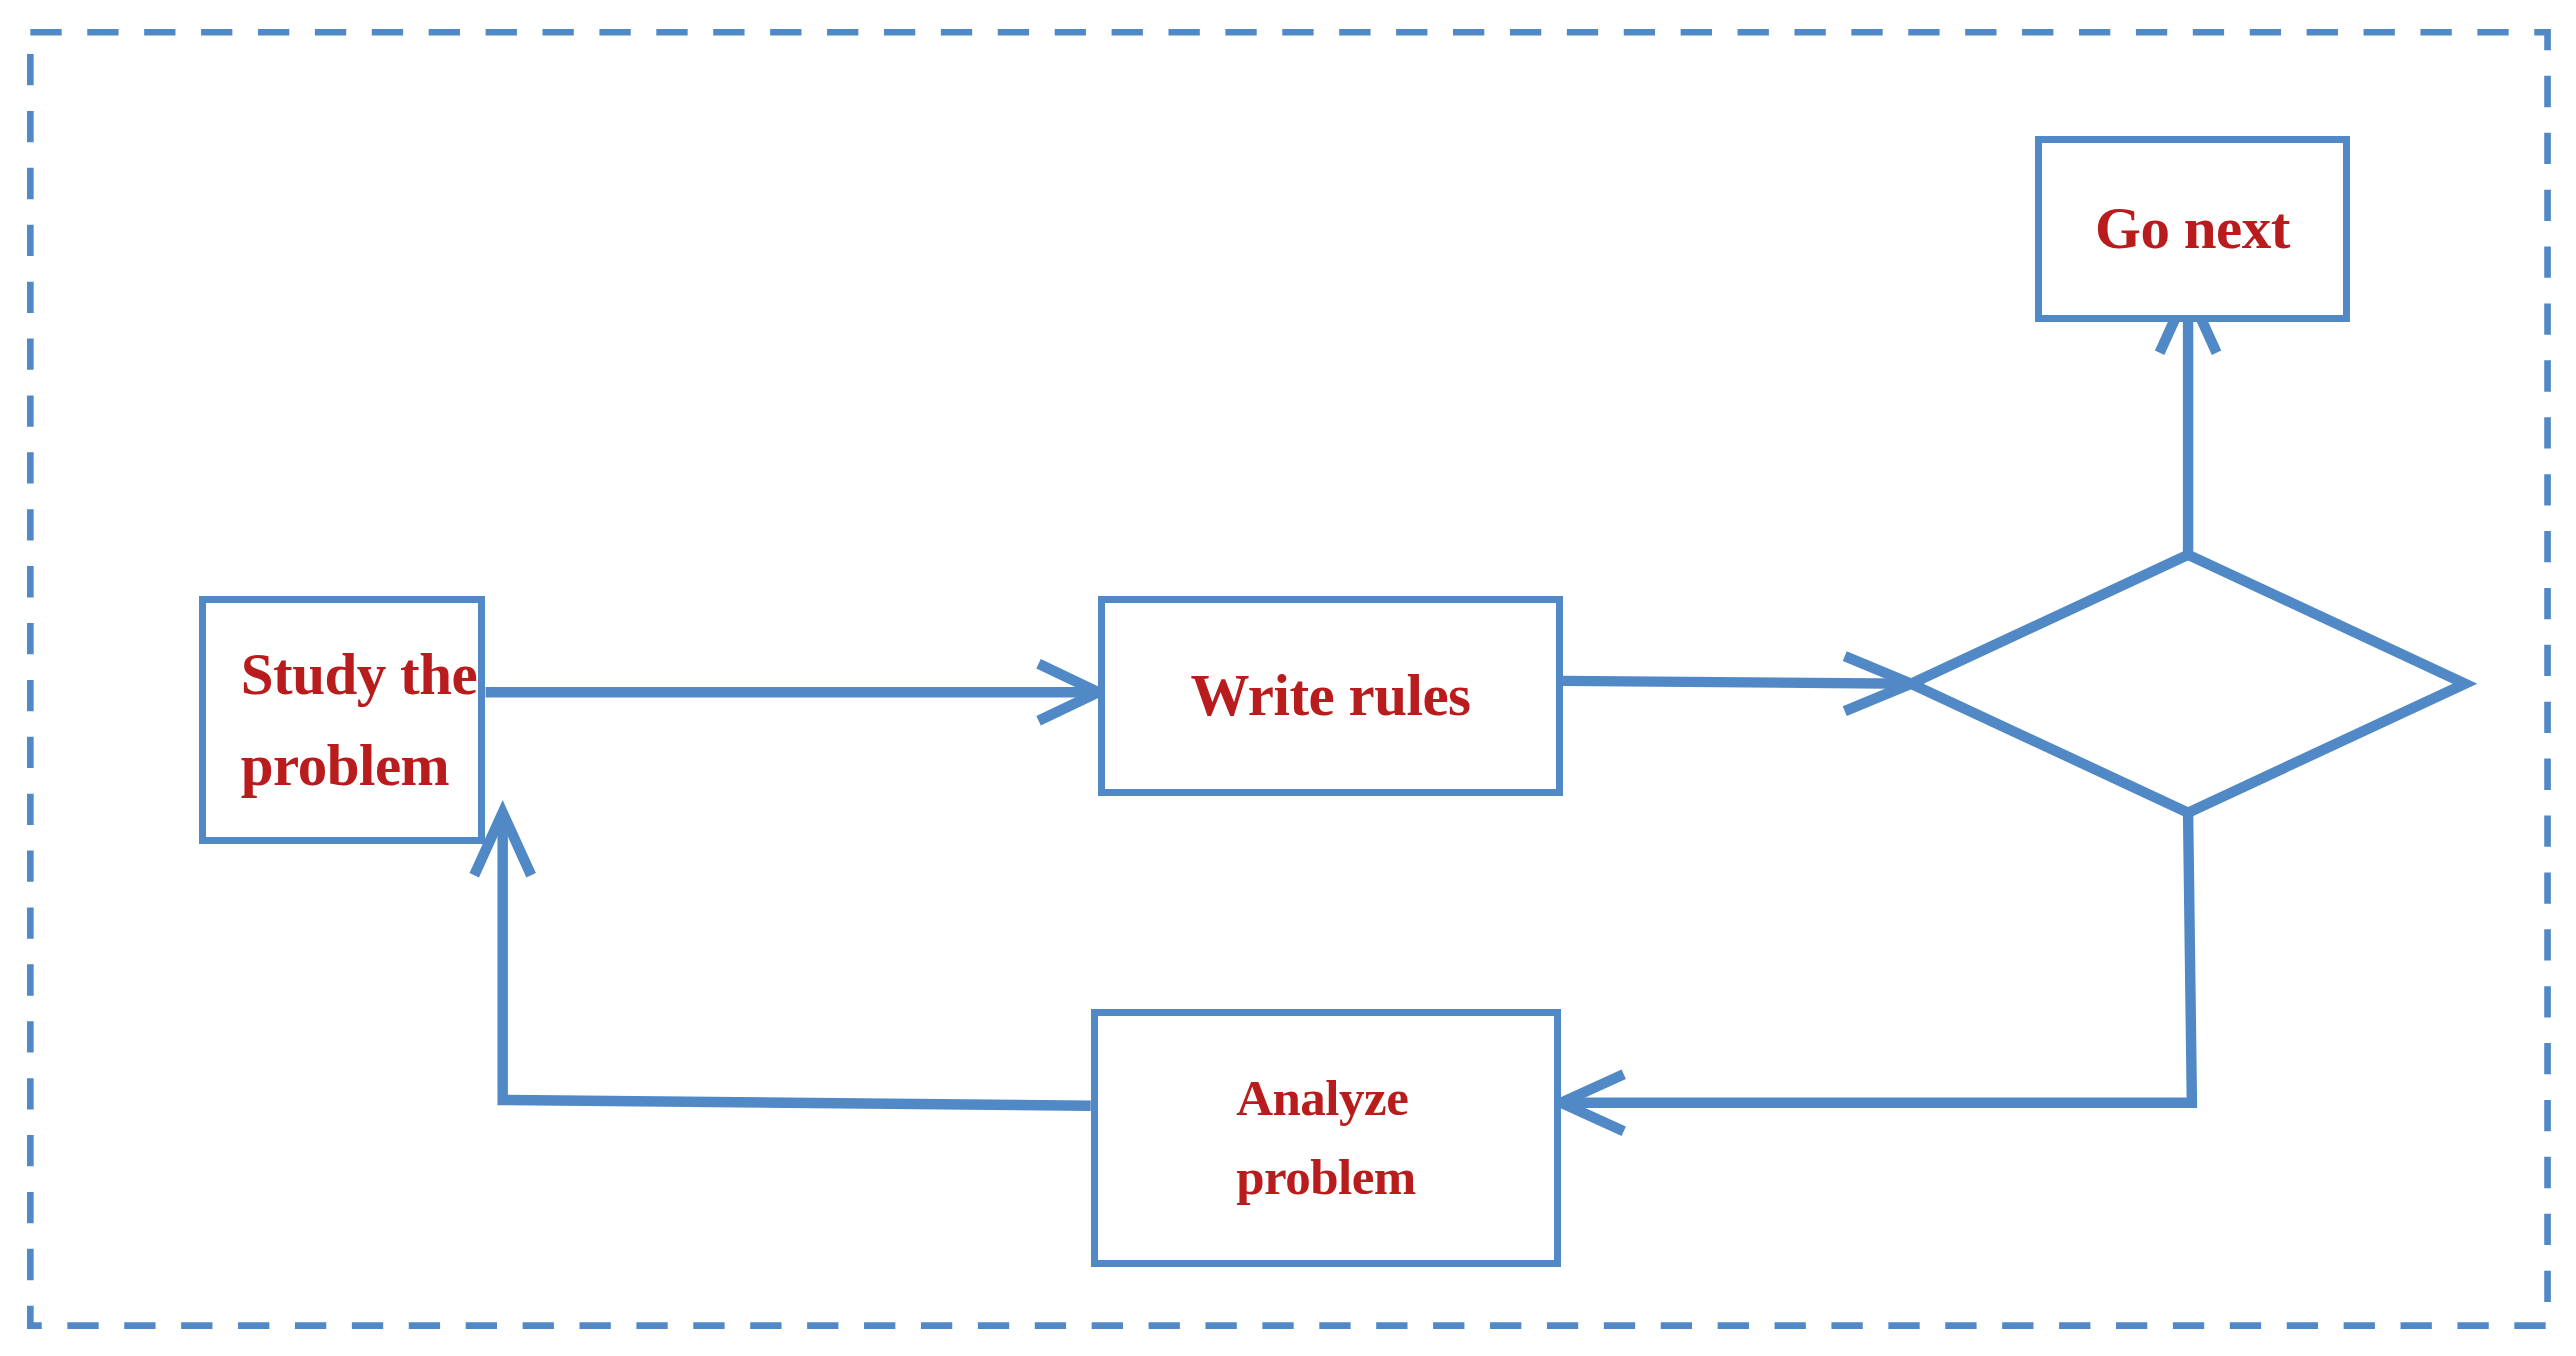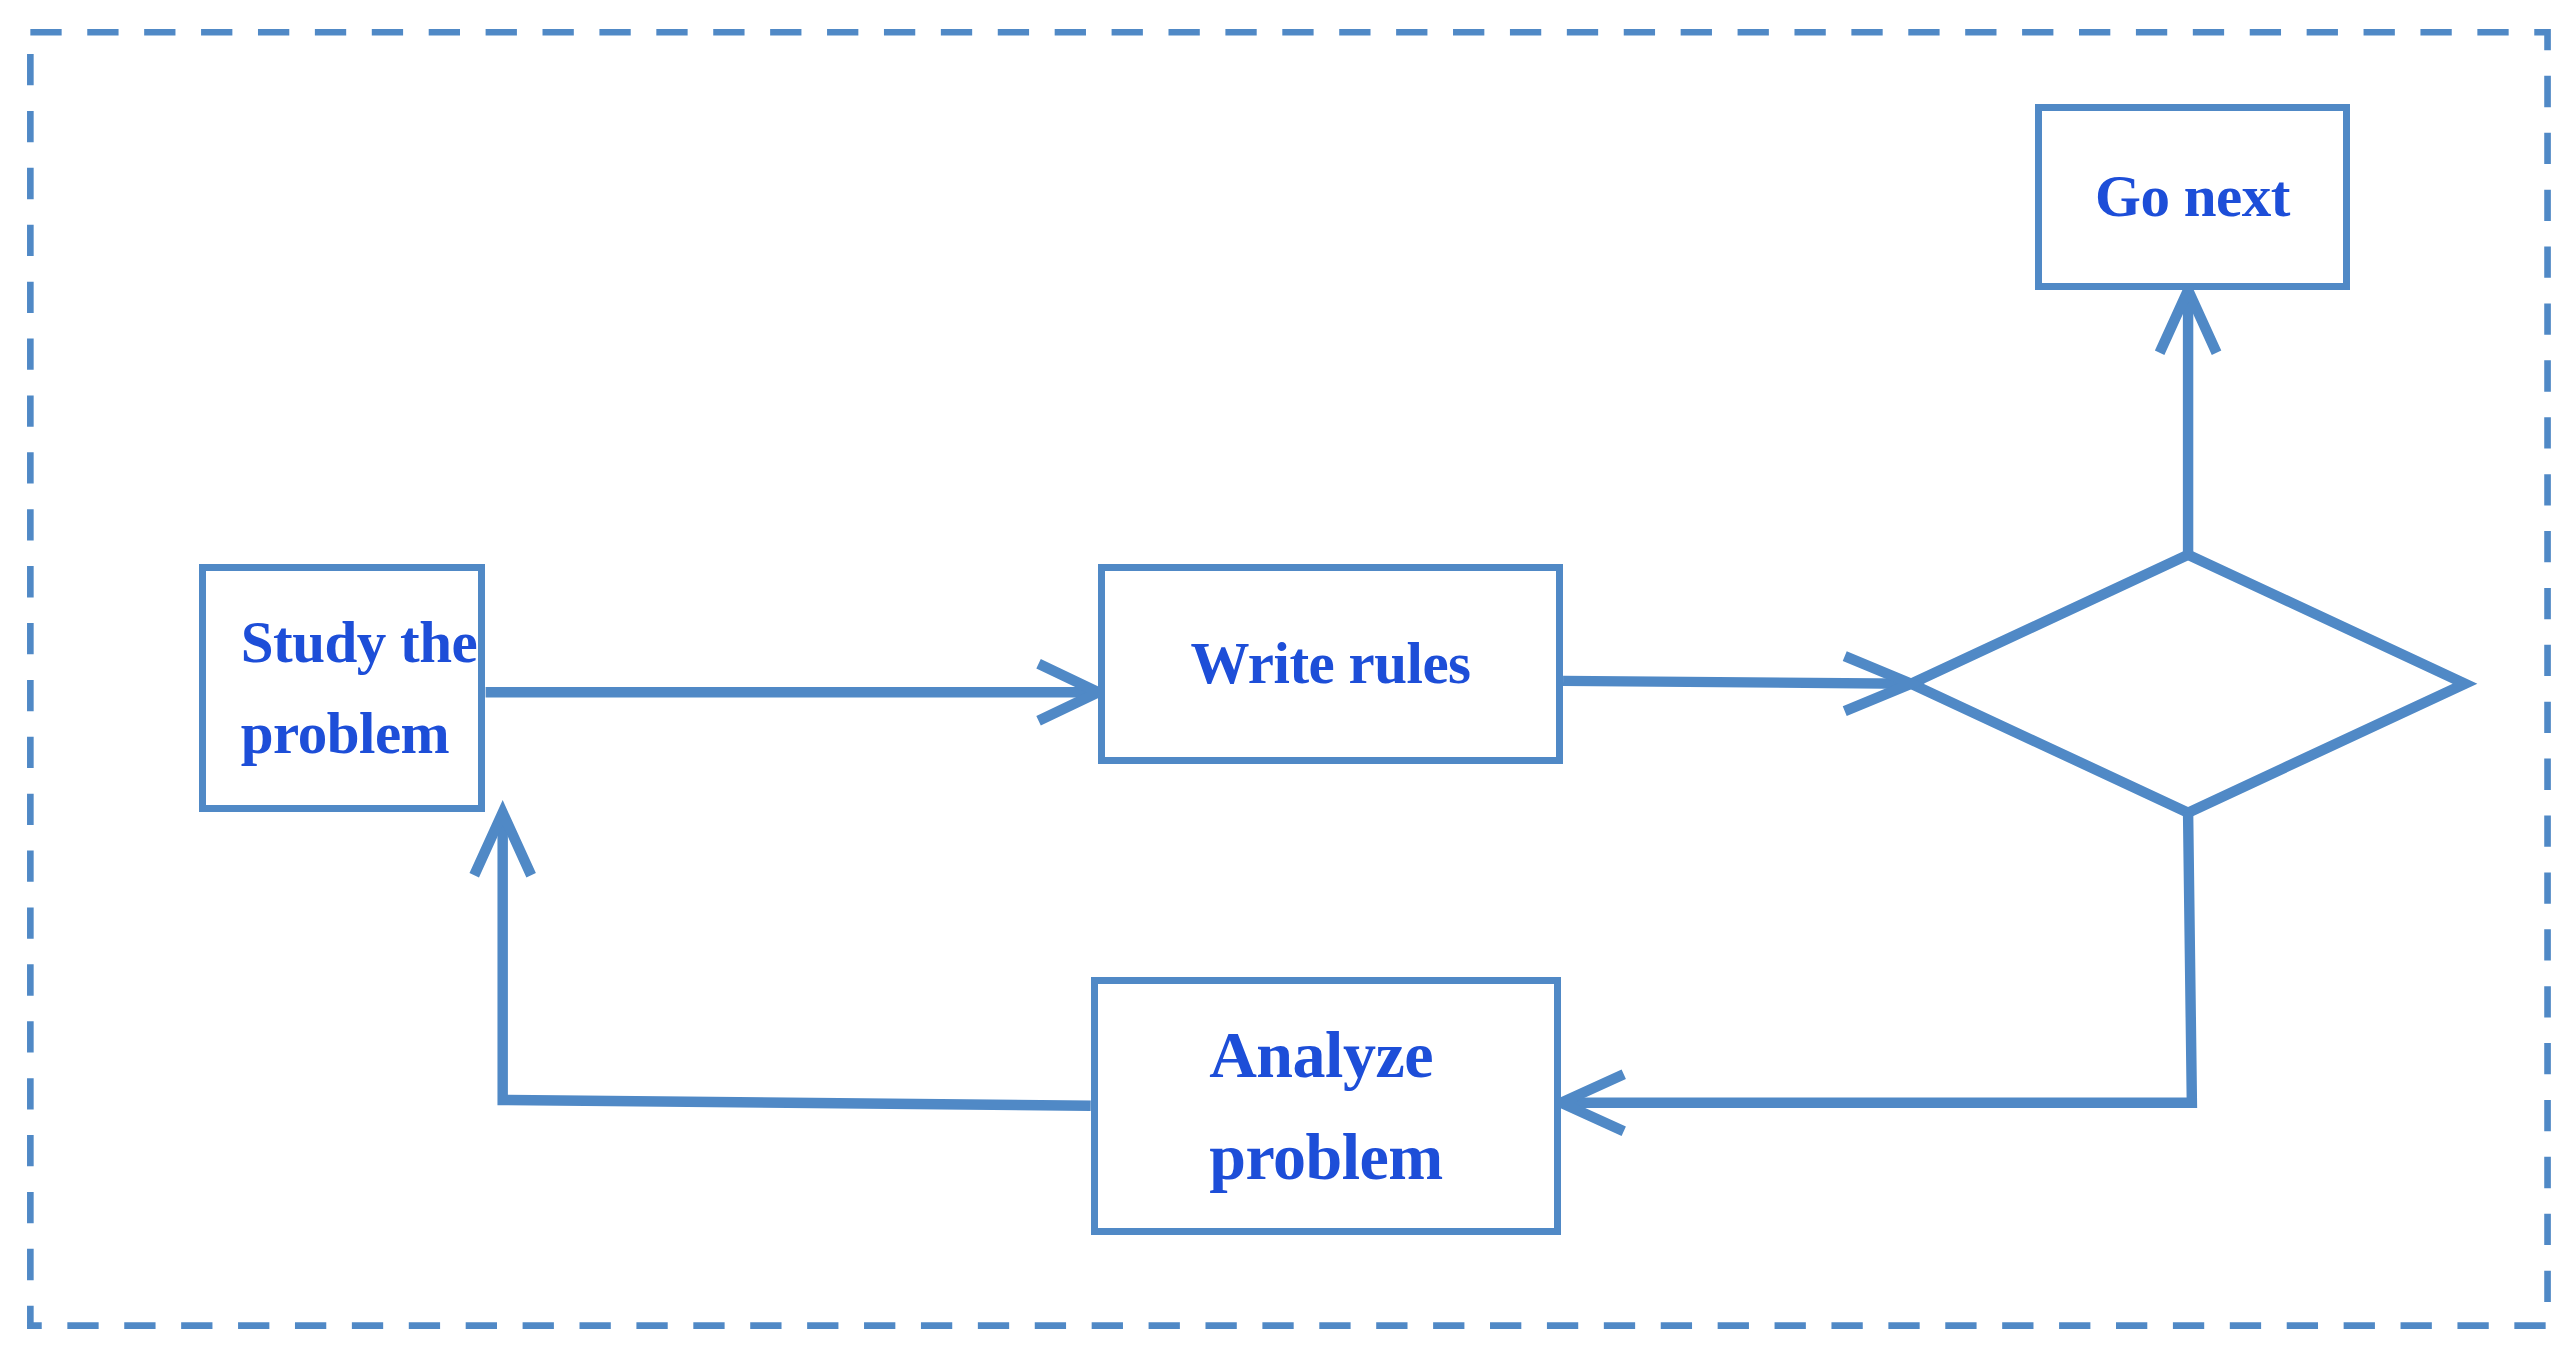--- a/index.html
+++ b/index.html
@@ -22,24 +22,25 @@
     width: 2576px;
     height: 1356px;
   }
   .node {
     position: absolute;
     box-sizing: border-box;
     display: flex;
     align-items: center;
     justify-content: center;
     text-align: center;
-    color: #1d4ed8;
+    color: #b91c1c;
     font-weight: bold;
     font-family: "Liberation Serif", "DejaVu Serif", serif;
     z-index: 3;
+    margin-top: 32px;
   }
   .box {
     background: #ffffff;
     border: 7.6px solid #5089C6;
   }
   .node-label {
     display: block;
     line-height: 1.55;
     letter-spacing: -0.5px;
   }
@@ -48,21 +49,21 @@
     font-size: 59px;
     padding-left: 34px;
   }
   #node-study .node-label { text-align: left; }
   #node-write {
     left: 1098px; top: 564px;  width: 465px; height: 200px;
     font-size: 59px;
   }
   #node-analyze {
     left: 1091px; top: 977px; width: 470px; height: 258px;
-    font-size: 66px;
+    font-size: 51px;
   }
   #node-analyze .node-label { text-align: left; }
   #node-gonext {
     left: 2035px; top: 104px;  width: 315px; height: 186px;
     font-size: 59px;
   }
   #node-evaluate {
     left: 1911px; top: 555px;  width: 554px; height: 258px;
     font-size: 59px;
     background: transparent;

